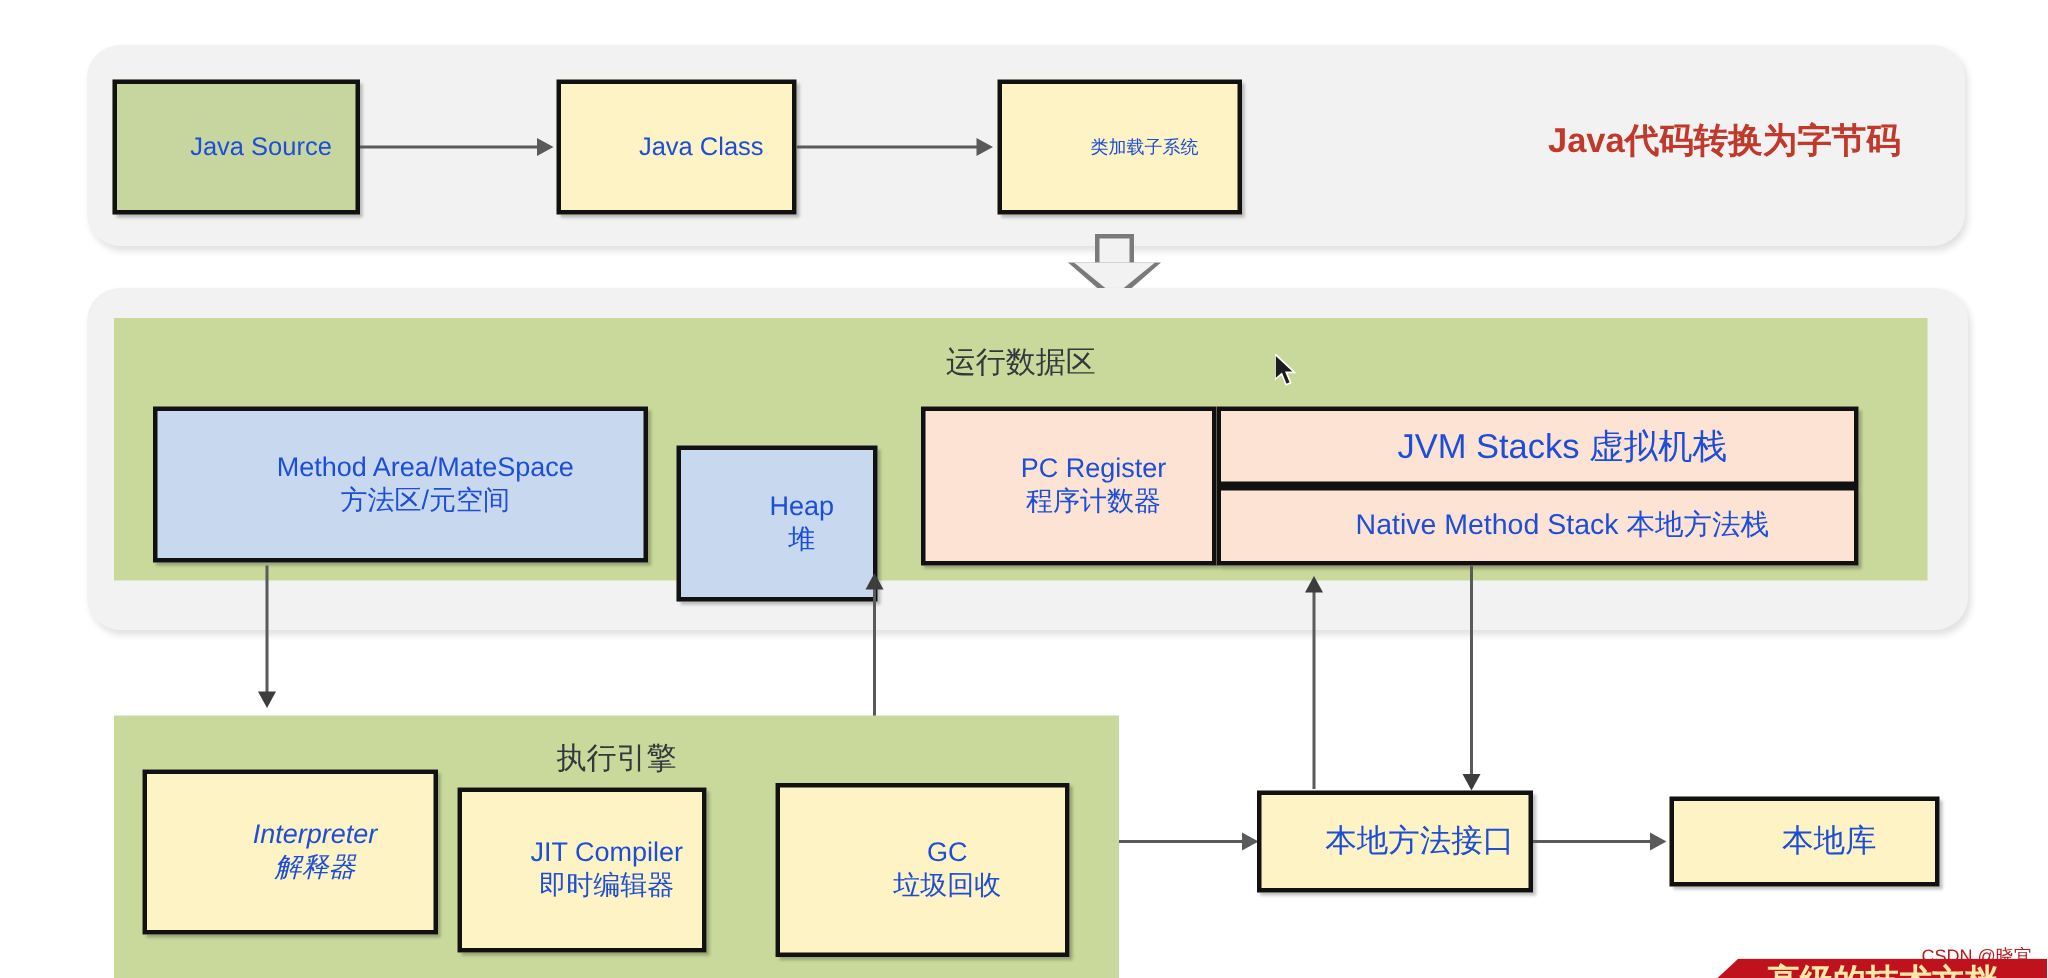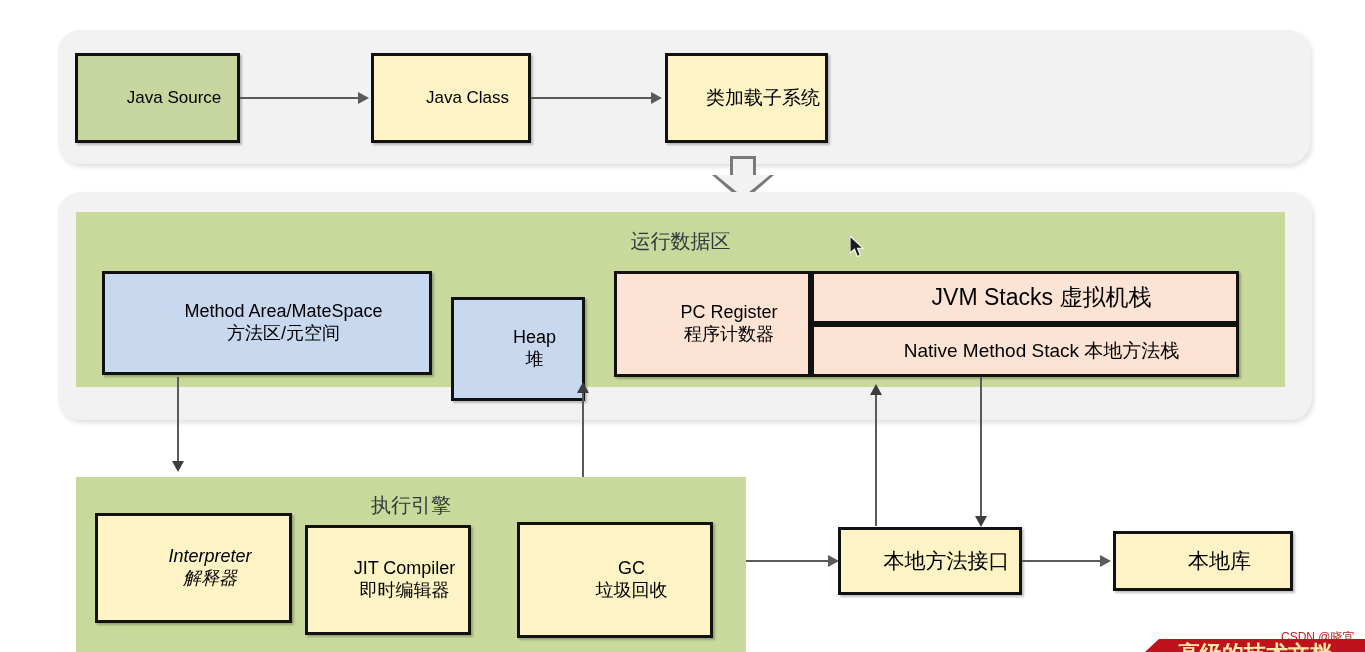--- a/index.html
+++ b/index.html
@@ -33,21 +33,21 @@
 
   
   .node {
     border: 3px solid #111111;
     display: flex;
     flex-direction: column;
     align-items: center;
     justify-content: center;
     text-align: center;
     line-height: 1.22;
-    color: #000000;
+    color: #1d4ed8;
     box-shadow: 2px 2px 2px rgba(0,0,0,0.25);
     padding-left: 33px;
   }
   .node .l1 { display: block; }
   .node .l2 { display: block; }
 
   .fill-green  { background: #c6d69e; }
   .fill-yellow { background: #fdf3c4; }
   .fill-blue   { background: #c8d8ef; }
   .fill-peach  { background: #fce3d3; }
@@ -166,24 +166,25 @@
   <div class="abs line-h" style="left:240px; top:97px; width:120px;"></div>
   <div class="abs arrowhead arr-right" style="left:358px; top:92px;"></div>
 
   <div class="abs node fill-yellow" style="left:371px; top:53px; width:160px; height:90px; font-size:17px;">
     <span class="l1">Java Class</span>
   </div>
 
   <div class="abs line-h" style="left:531px; top:97px; width:122px;"></div>
   <div class="abs arrowhead arr-right" style="left:651px; top:92px;"></div>
 
-  <div class="abs node fill-yellow" style="left:665px; top:53px; width:163px; height:90px; font-size:19px;">
+  <div class="abs node fill-yellow" style="left:665px; top:53px; width:163px; height:90px; font-size:12px;">
     <span class="l1">类加载子系统</span>
   </div>
 
+  <div class="abs annot-red" style="left:1032px; top:78px; font-size:23px;">Java代码转换为字节码</div>
 
   <div class="abs block-arrow" style="left:712px; top:156px; width:62px; height:46px;">
     <div class="shaft"></div>
     <div class="head-outer"></div>
     <div class="head-inner"></div>
   </div>
 
   <div class="abs annot-red" style="left:790px; top:190px; font-size:21px;">把字节码加载到内存</div>
 
   <div class="abs panel" style="left:58px; top:192px; width:1254px; height:228px;"></div>

